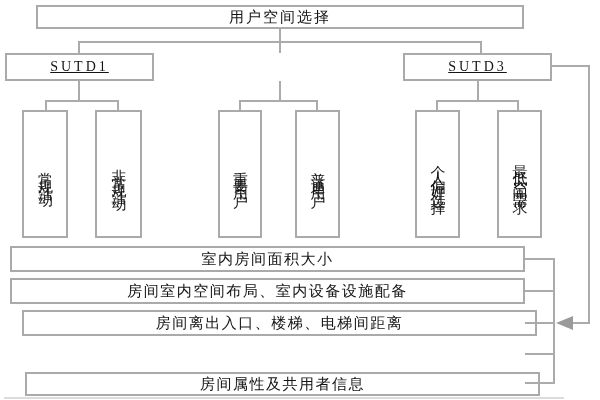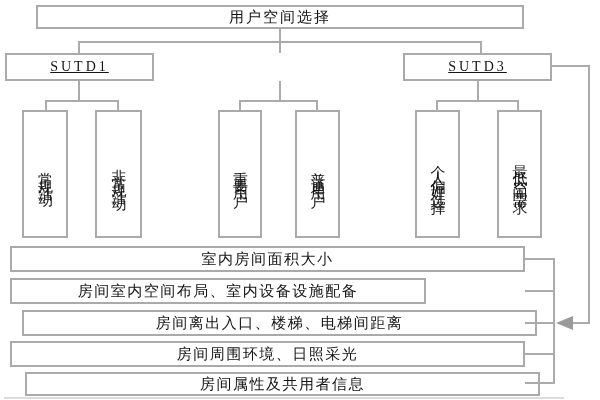--- a/index.html
+++ b/index.html
@@ -84,28 +84,25 @@
   <div class="box tall" style="left:415px;top:110px;width:45px;height:128px;">
     <span>个人偏好选择</span>
   </div>
   <div class="box tall" style="left:497px;top:110px;width:45px;height:128px;">
     <span>最低空间需求</span>
   </div>
 
   <div class="box row" style="left:10px;top:246px;width:515px;height:26px;">
     <span>室内房间面积大小</span>
   </div>
-  <div class="box row" style="left:10px;top:278px;width:416px;height:26px;">
+  <div class="box row" style="left:10px;top:278px;width:515px;height:26px;">
     <span>房间室内空间布局、室内设备设施配备</span>
   </div>
   <div class="box row" style="left:22px;top:310px;width:515px;height:26px;">
     <span>房间离出入口、楼梯、电梯间距离</span>
-  </div>
-  <div class="box row" style="left:10px;top:341px;width:515px;height:26px;">
-    <span>房间周围环境、日照采光</span>
   </div>
   <div class="box row" style="left:25px;top:372px;width:515px;height:24px;">
     <span>房间属性及共用者信息</span>
   </div>
 
   <div class="line" style="left:525px;top:258px;width:30px;height:2px;"></div>
   <div class="line" style="left:525px;top:290px;width:30px;height:2px;"></div>
   <div class="line" style="left:525px;top:322px;width:30px;height:2px;"></div>
   <div class="line" style="left:525px;top:353px;width:30px;height:2px;"></div>
   <div class="line" style="left:525px;top:382px;width:30px;height:2px;"></div>

